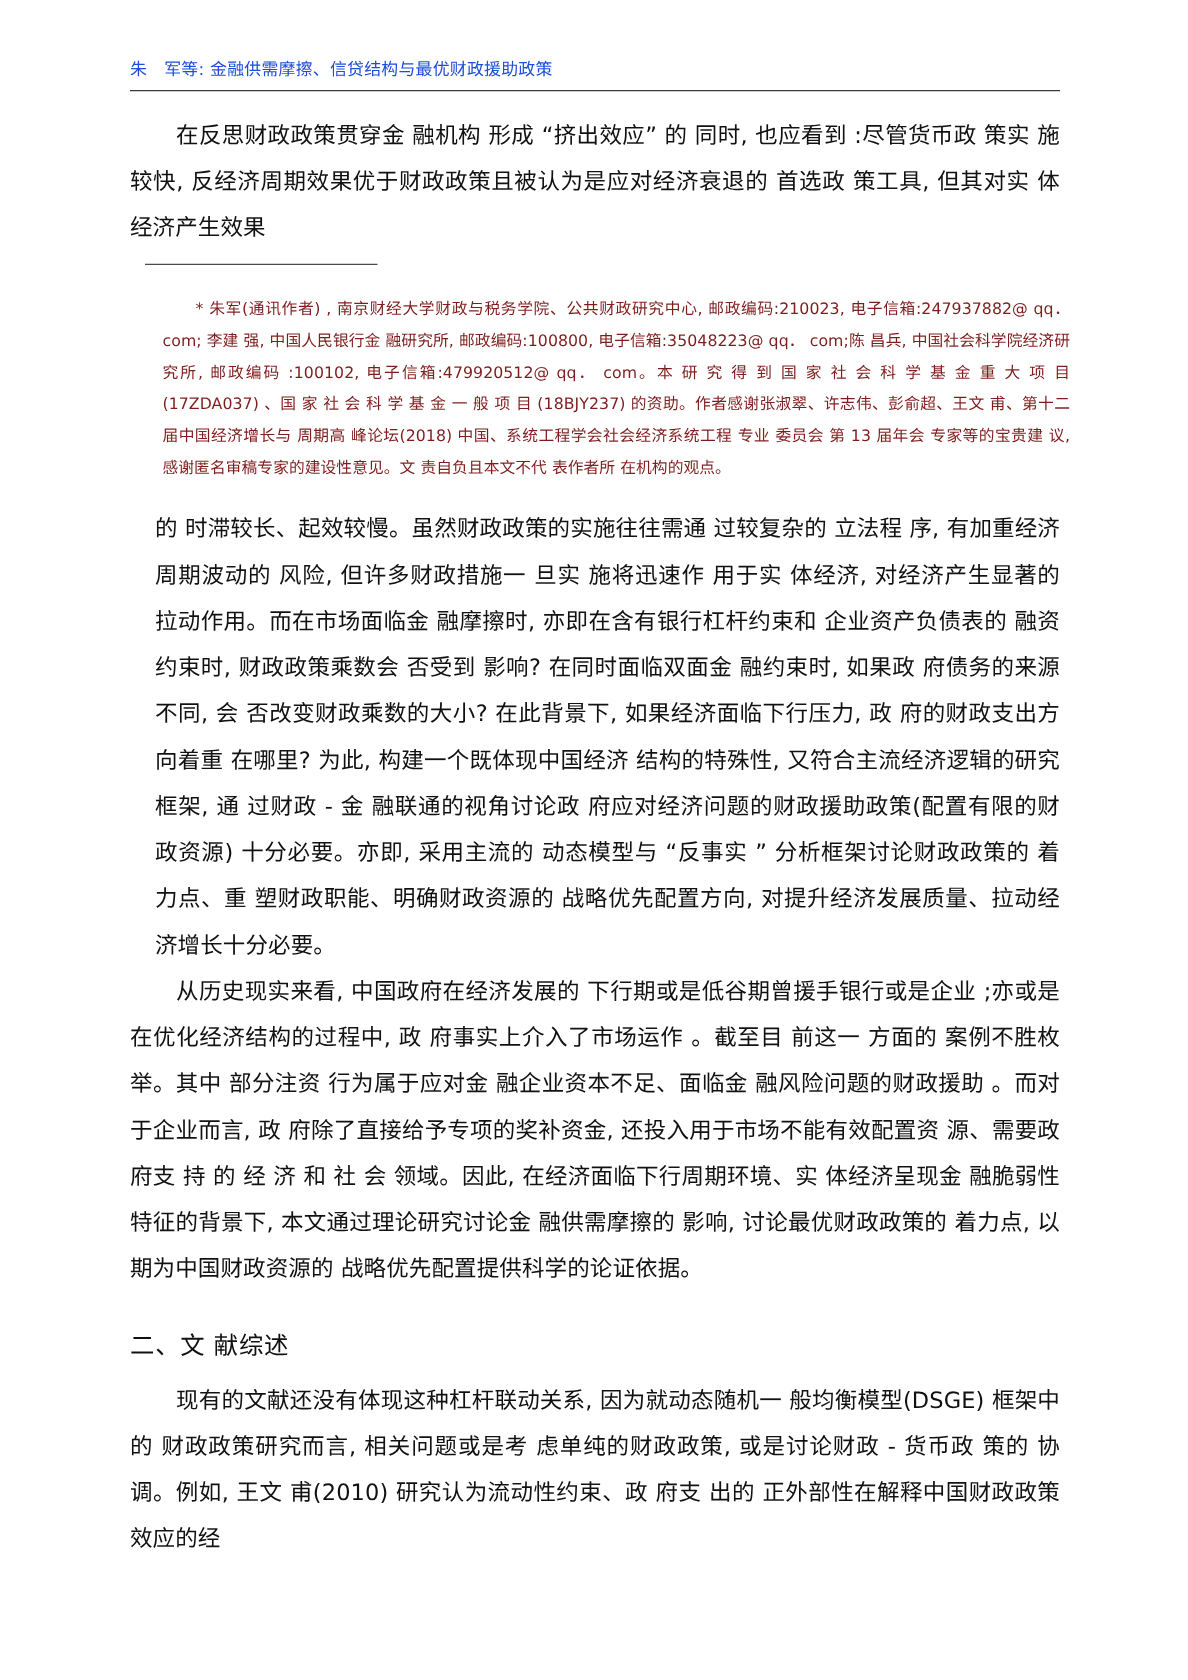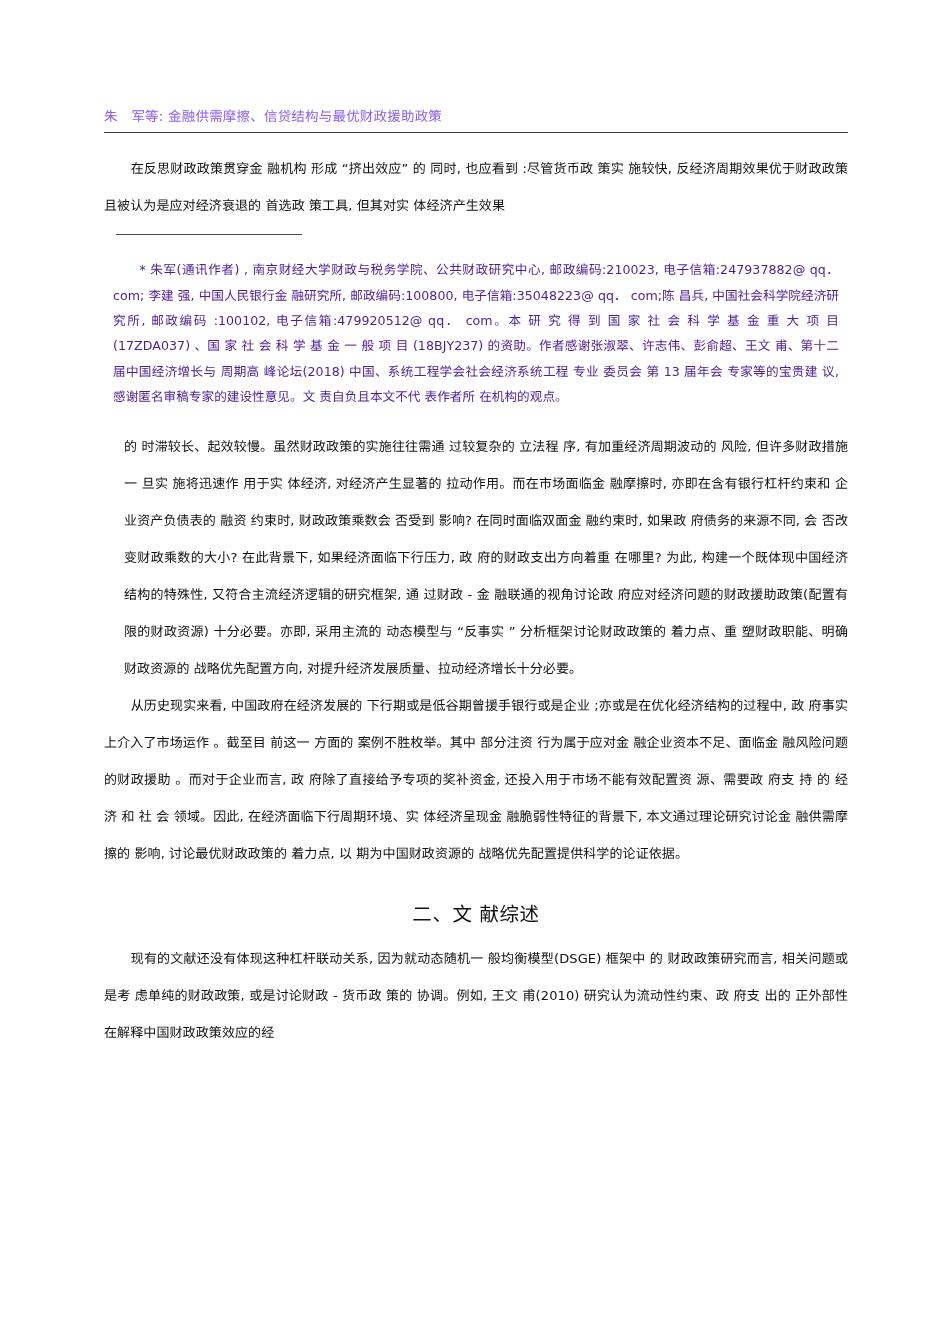--- a/index.html
+++ b/index.html
@@ -27,38 +27,38 @@
 
   .content {
     position: absolute;
     left: 104px;
     top: 0;
     width: 744px;
   }
 
   
   .running-header {
-    padding-top: 108px;
+    padding-top: 48px;
     font-size: 13.5px;
     letter-spacing: 0.2px;
-    color: #8b5cf6;
+    color: #1d4ed8;
     white-space: pre;
     line-height: 1.2;
   }
 
   .header-rule {
     margin-top: 8px;
     border: 0;
     border-top: 1px solid #3a3a3a;
     width: 100%;
   }
 
   
   .para {
-    font-size: 13px;
+    font-size: 18px;
     line-height: 37px;
     text-align: justify;
     text-justify: inter-ideograph;
     margin: 0;
     color: #111;
     letter-spacing: 0.1px;
   }
   .para.indent {
     text-indent: 2.05em;
   }
@@ -72,41 +72,40 @@
     margin: 10px 0 0 0;
     border: 0;
     border-top: 1px solid #4a4a4a;
     width: 186px;
     margin-left: 12px;
   }
 
   
   .footnote {
     margin-top: 22px;
-    margin-left: 9px;
+    margin-left: 26px;
     width: 726px;
     font-size: 12.6px;
     line-height: 25.4px;
     text-align: justify;
     text-justify: inter-ideograph;
     text-indent: 2.1em;
-    color: #4c1d95;
+    color: #7f1d1d;
     letter-spacing: 0.05px;
   }
 
   .after-footnote {
     margin-top: 18px;
     margin-left: 20px;
   }
 
   
   .section-heading {
     margin-top: 26px;
     margin-bottom: 8px;
-    text-align: center;
     font-size: 19.5px;
     font-weight: normal;
     letter-spacing: 0.6px;
     color: #111;
     line-height: 34px;
   }
 </style>
 </head>
 <body>
 

